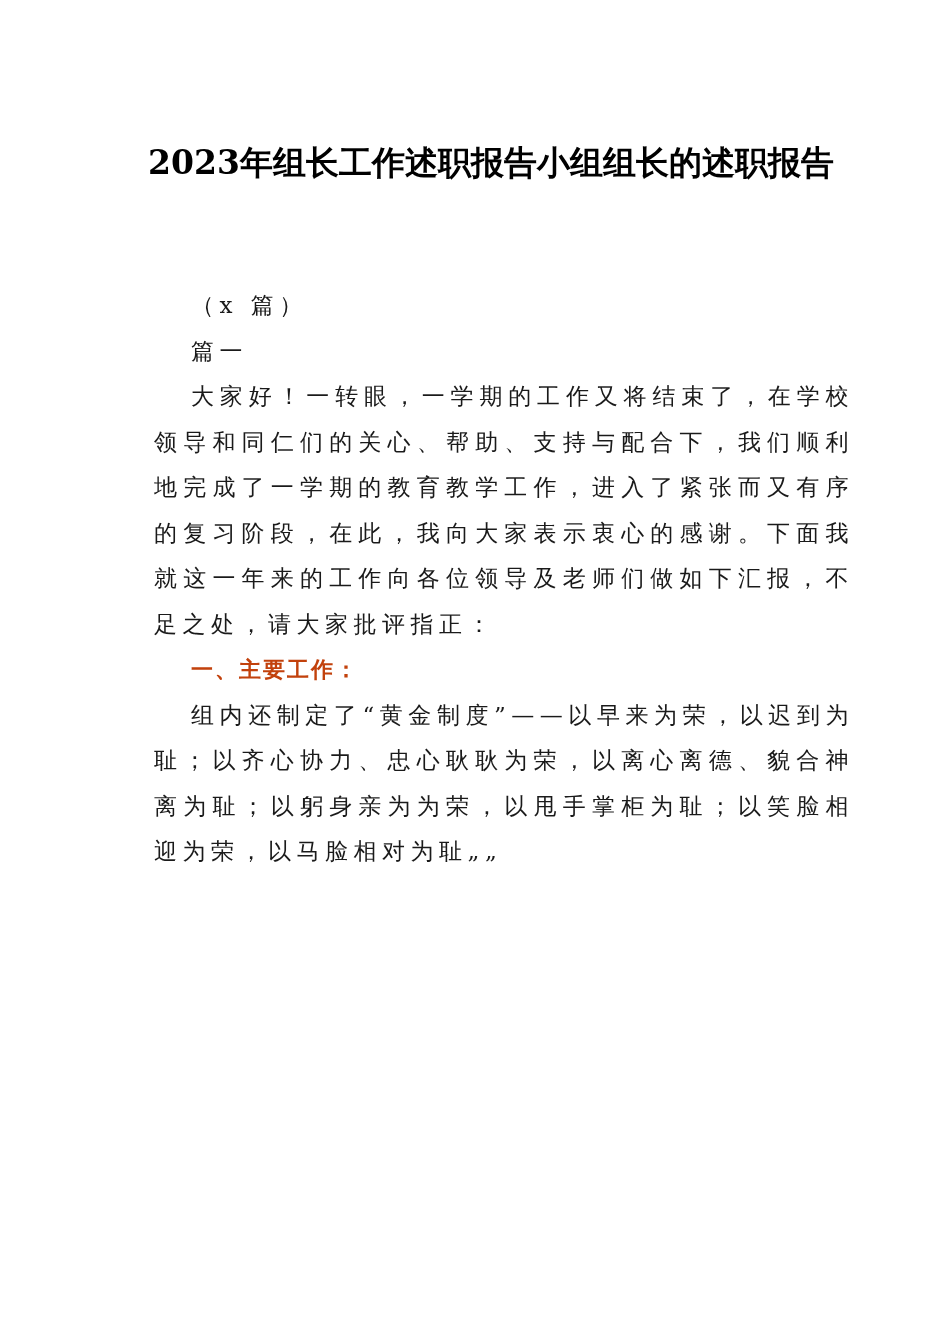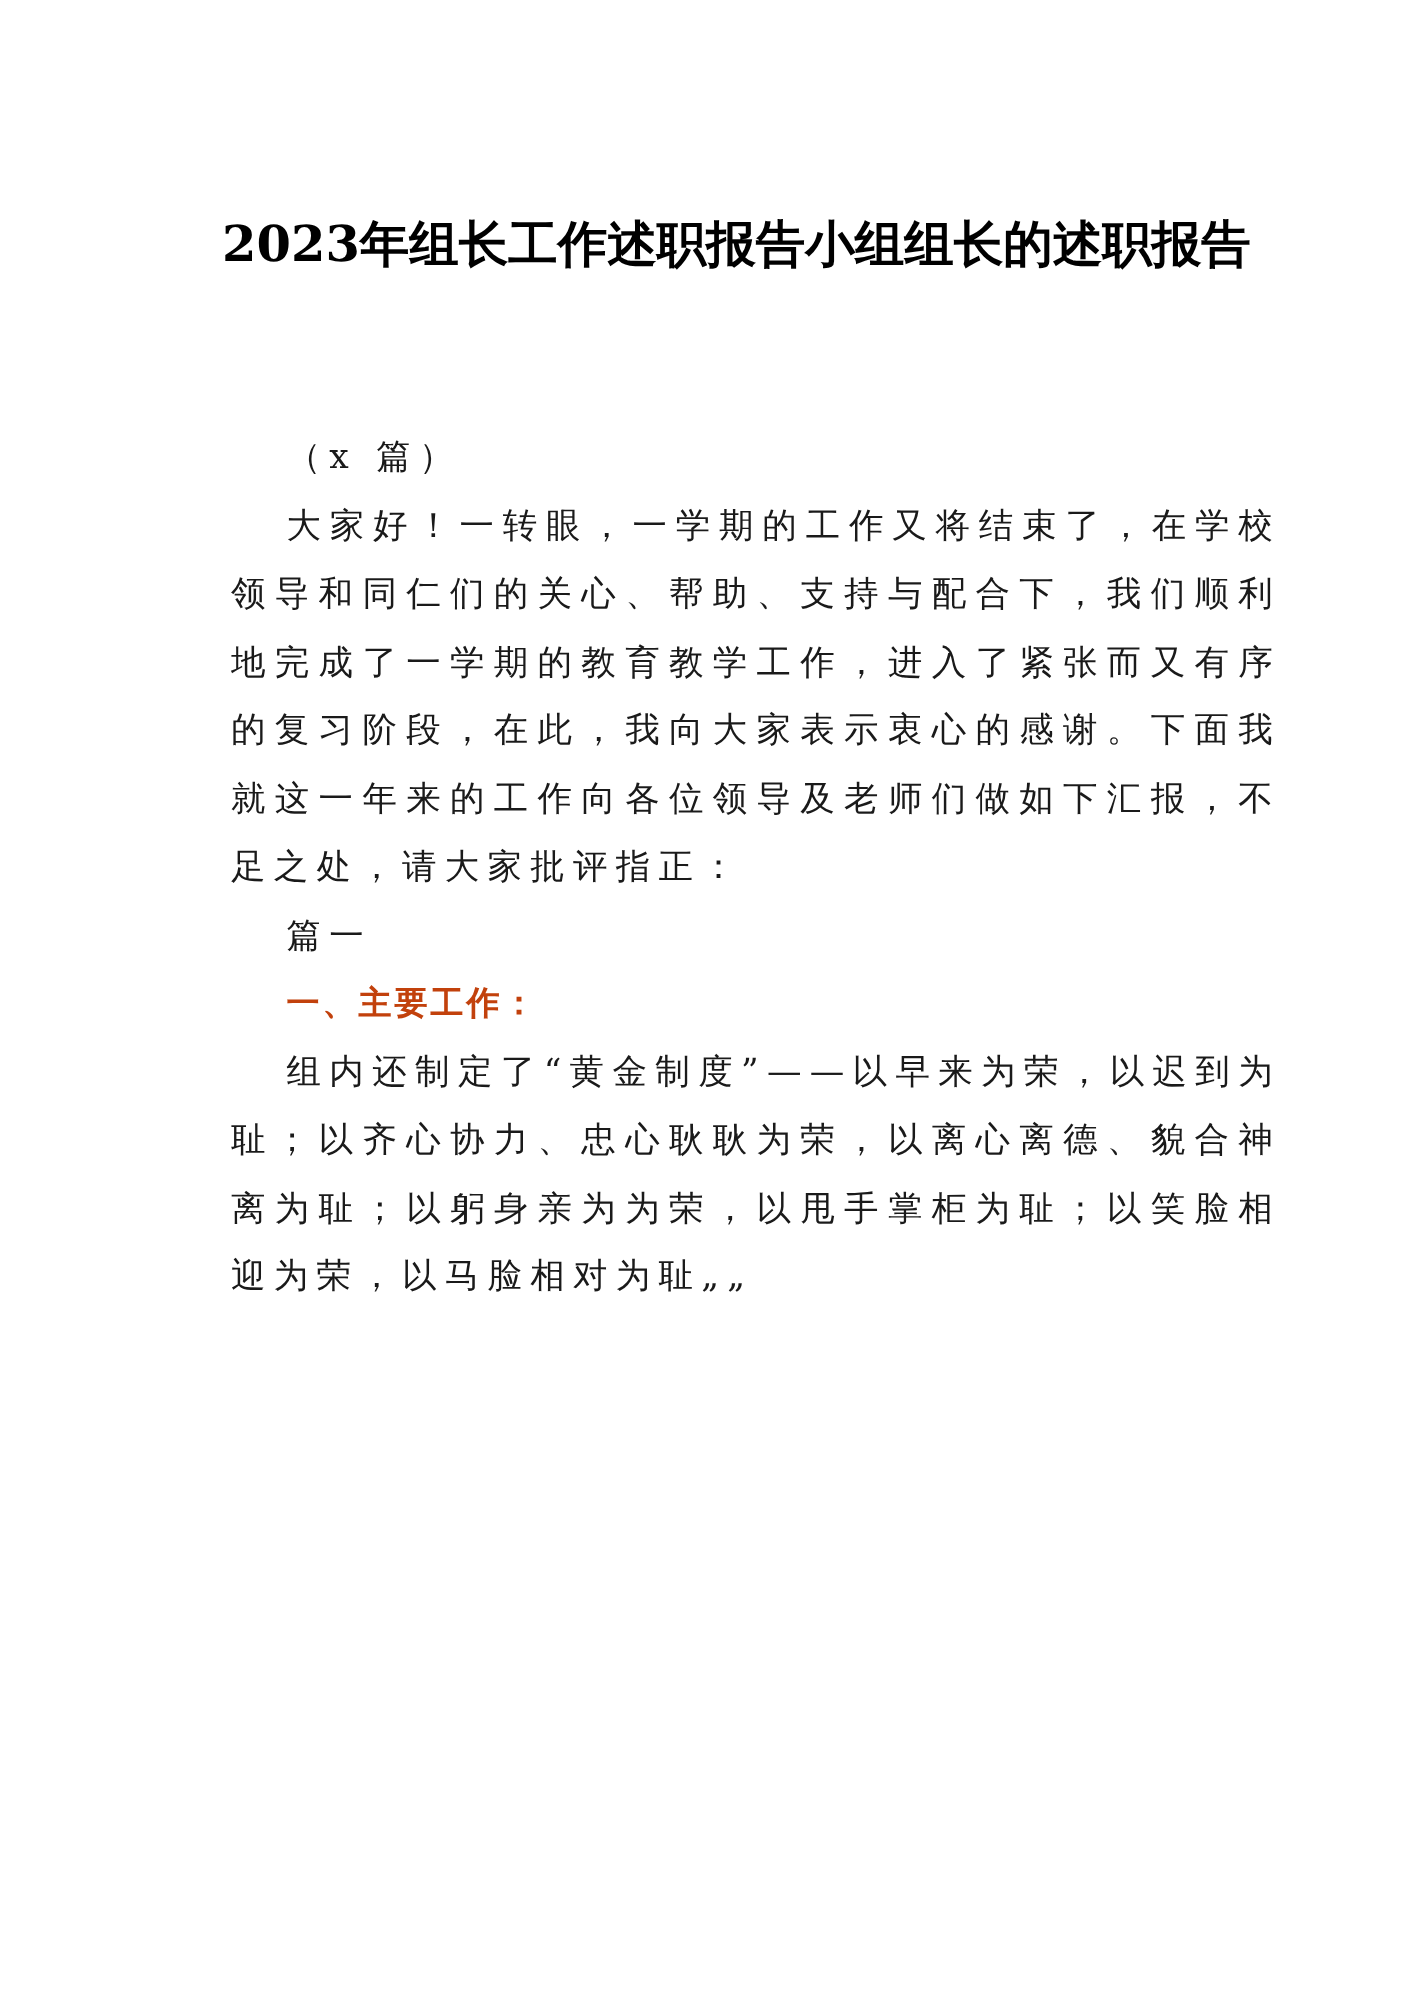--- a/index.html
+++ b/index.html
@@ -66,18 +66,18 @@
     }
   </style>
 </head>
 <body>
 
 <div class="page">
   <h1 class="title">2023年组长工作述职报告小组组长的述职报告</h1>
 
   <div class="body-text">
     <p class="indent">（x 篇）</p>
+    <p class="indent">篇一</p>
     <p class="indent">大家好！一转眼，一学期的工作又将结束了，在学校领导和同仁们的关心、帮助、支持与配合下，我们顺利地完成了一学期的教育教学工作，进入了紧张而又有序的复习阶段，在此，我向大家表示衷心的感谢。下面我就这一年来的工作向各位领导及老师们做如下汇报，不足之处，请大家批评指正：</p>
-    <p class="indent">篇一</p>
     <p class="indent heading">一、主要工作：</p>
     <p class="indent">组内还制定了“黄金制度”——以早来为荣，以迟到为耻；以齐心协力、忠心耿耿为荣，以离心离德、貌合神离为耻；以躬身亲为为荣，以甩手掌柜为耻；以笑脸相迎为荣，以马脸相对为耻„„</p>
   </div>
 </div>
 
 </body></html>

